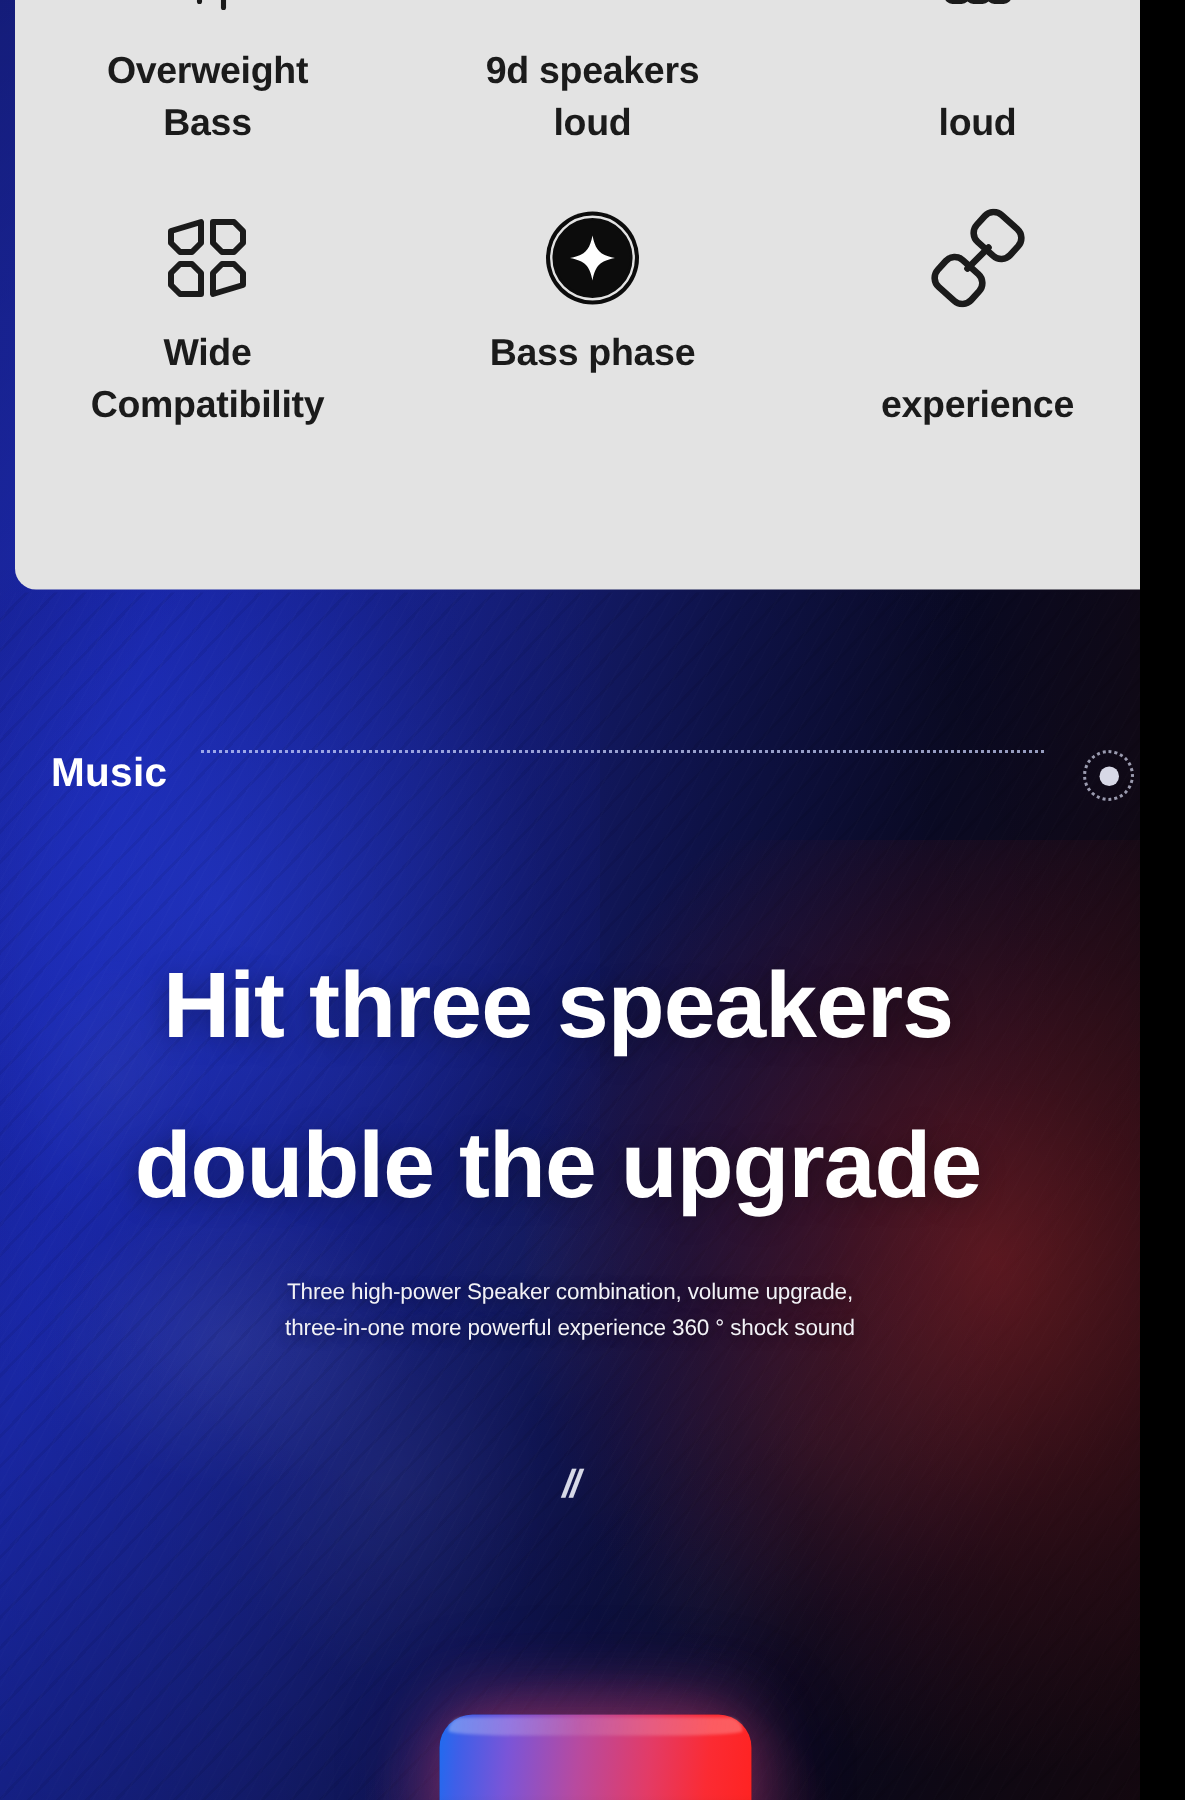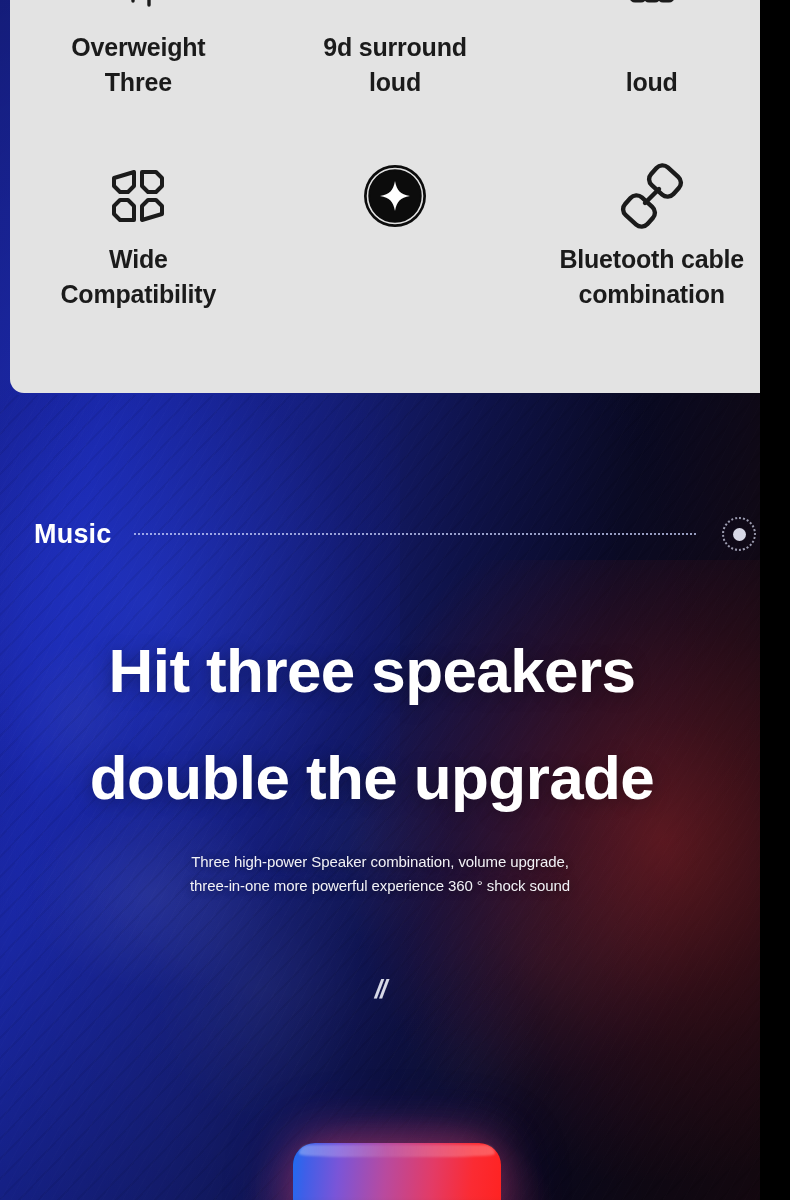--- a/index.html
+++ b/index.html
@@ -88,21 +88,21 @@
     box-sizing: border-box;
   }
   .feature-grid {
     position: absolute;
     left: 0; right: 0;
     top: 0;
     display: grid;
     grid-template-columns: 1fr 1fr 1fr;
   }
   .feature-grid.row-top { top: 56px; }
-  .feature-grid.row-bottom { top: 268px; }
+  .feature-grid.row-bottom { top: 244px; }
 
   .feature-cell {
     display: flex;
     flex-direction: column;
     align-items: center;
     text-align: center;
   }
   .feature-icon {
     height: 76px;
     display: flex;
@@ -120,22 +120,21 @@
   }
 
   
   .section-head {
     position: absolute;
     left: 34px;
     top: 500px;
     width: 722px;
     height: 44px;
     display: flex;
-    align-items: center;
-    margin-top: 12px;
+    align-items: flex-start;
   }
   .section-title {
     font-size: 27px;
     font-weight: bold;
     color: #ffffff;
     letter-spacing: .2px;
     white-space: nowrap;
   }
   .section-rule {
     flex: 1;
@@ -281,36 +280,36 @@
               <path d="M18 22 L18 40"></path>
               <path d="M26 14 L26 48"></path>
               <path d="M34 20 L34 42"></path>
               <path d="M42 10 L42 52"></path>
               <path d="M50 24 L50 38"></path>
             </g>
           </svg>
         </div>
         <div class="feature-label">
           <span>Overweight</span><br>
-          <span>Three</span>
+          <span>Bass</span>
         </div>
       </div>
 
       <div class="feature-cell">
         <div class="feature-icon">
           <svg width="62" height="62" viewBox="0 0 62 62" aria-hidden="true">
             <circle cx="31" cy="31" r="9" fill="#1b1b1b"></circle>
             <g fill="none" stroke="#1b1b1b" stroke-width="3.2" stroke-linecap="round">
               <path d="M45 18 A19 19 0 0 1 45 44"></path>
               <path d="M17 18 A19 19 0 0 0 17 44"></path>
             </g>
           </svg>
         </div>
         <div class="feature-label">
-          <span>9d surround</span><br>
+          <span>9d speakers</span><br>
           <span>loud</span>
         </div>
       </div>
 
       <div class="feature-cell">
         <div class="feature-icon">
           <svg width="62" height="62" viewBox="0 0 62 62" aria-hidden="true">
             <g fill="none" stroke="#1b1b1b" stroke-width="3.2" stroke-linejoin="round">
               <rect x="10" y="14" width="14" height="34" rx="4"></rect>
               <rect x="24" y="14" width="14" height="34" rx="4"></rect>
@@ -351,37 +350,37 @@
       <div class="feature-cell">
         <div class="feature-icon">
           <svg width="66" height="66" viewBox="0 0 66 66" aria-hidden="true">
             <circle cx="33" cy="33" r="31" fill="#0c0c0c"></circle>
             <circle cx="33" cy="33" r="27.5" fill="none" stroke="#e3e3e3" stroke-width="1.6"></circle>
             <circle cx="33" cy="33" r="25" fill="#0c0c0c"></circle>
             <path d="M33 18 C35 28 38 31 48 33 C38 35 35 38 33 48 C31 38 28 35 18 33 C28 31 31 28 33 18 Z" fill="#ffffff"></path>
           </svg>
         </div>
         <div class="feature-label">
-          <br>
+          <span>Bass phase</span><br>
         </div>
       </div>
 
       <div class="feature-cell">
         <div class="feature-icon">
           <svg width="66" height="66" viewBox="0 0 66 66" aria-hidden="true">
             <g fill="none" stroke="#1b1b1b" stroke-width="4.4" stroke-linejoin="round" stroke-linecap="round">
               <rect x="31" y="6" width="30" height="24" rx="8" transform="rotate(42 46 18)"></rect>
               <rect x="5" y="36" width="30" height="24" rx="8" transform="rotate(42 20 48)"></rect>
               <path d="M26 40 L40 26"></path>
             </g>
           </svg>
         </div>
         <div class="feature-label">
-          <span>Bluetooth cable</span><br>
-          <span>combination</span>
+          <br>
+          <span>experience</span>
         </div>
       </div>
 
     </div>
   </div>
 
   <div class="section-head">
     <div class="section-title">Music</div>
     <div class="section-rule"></div>
     <div class="section-dot">

